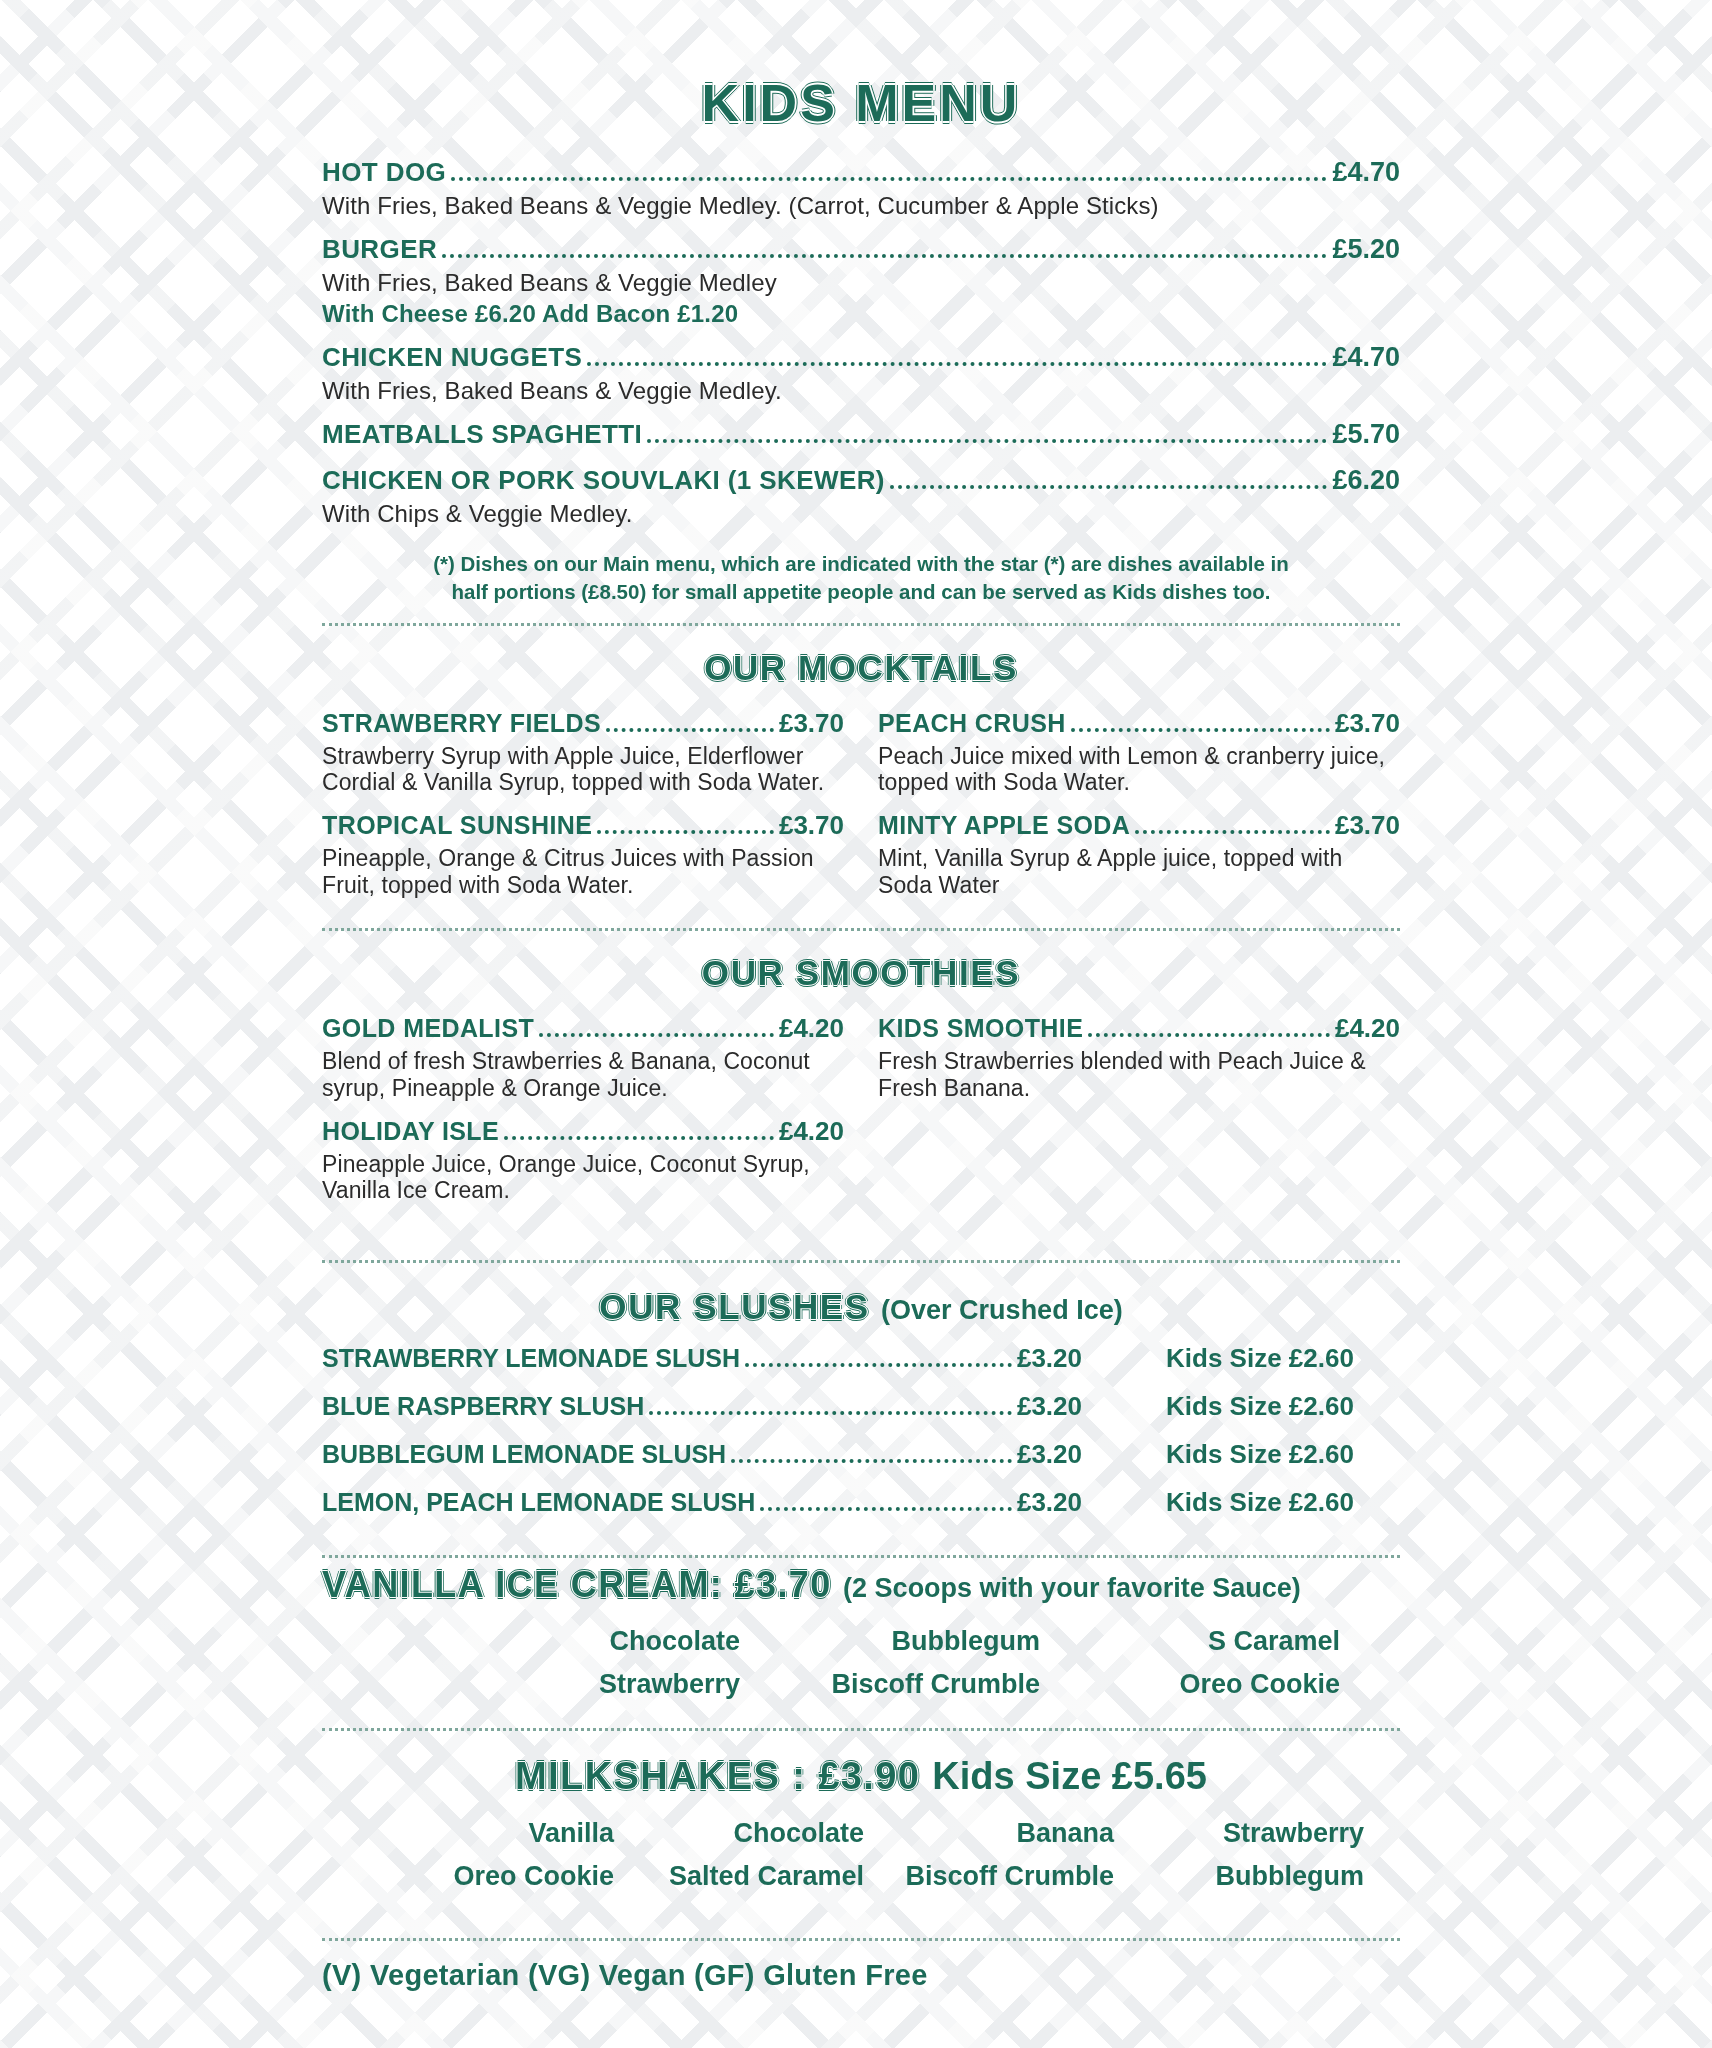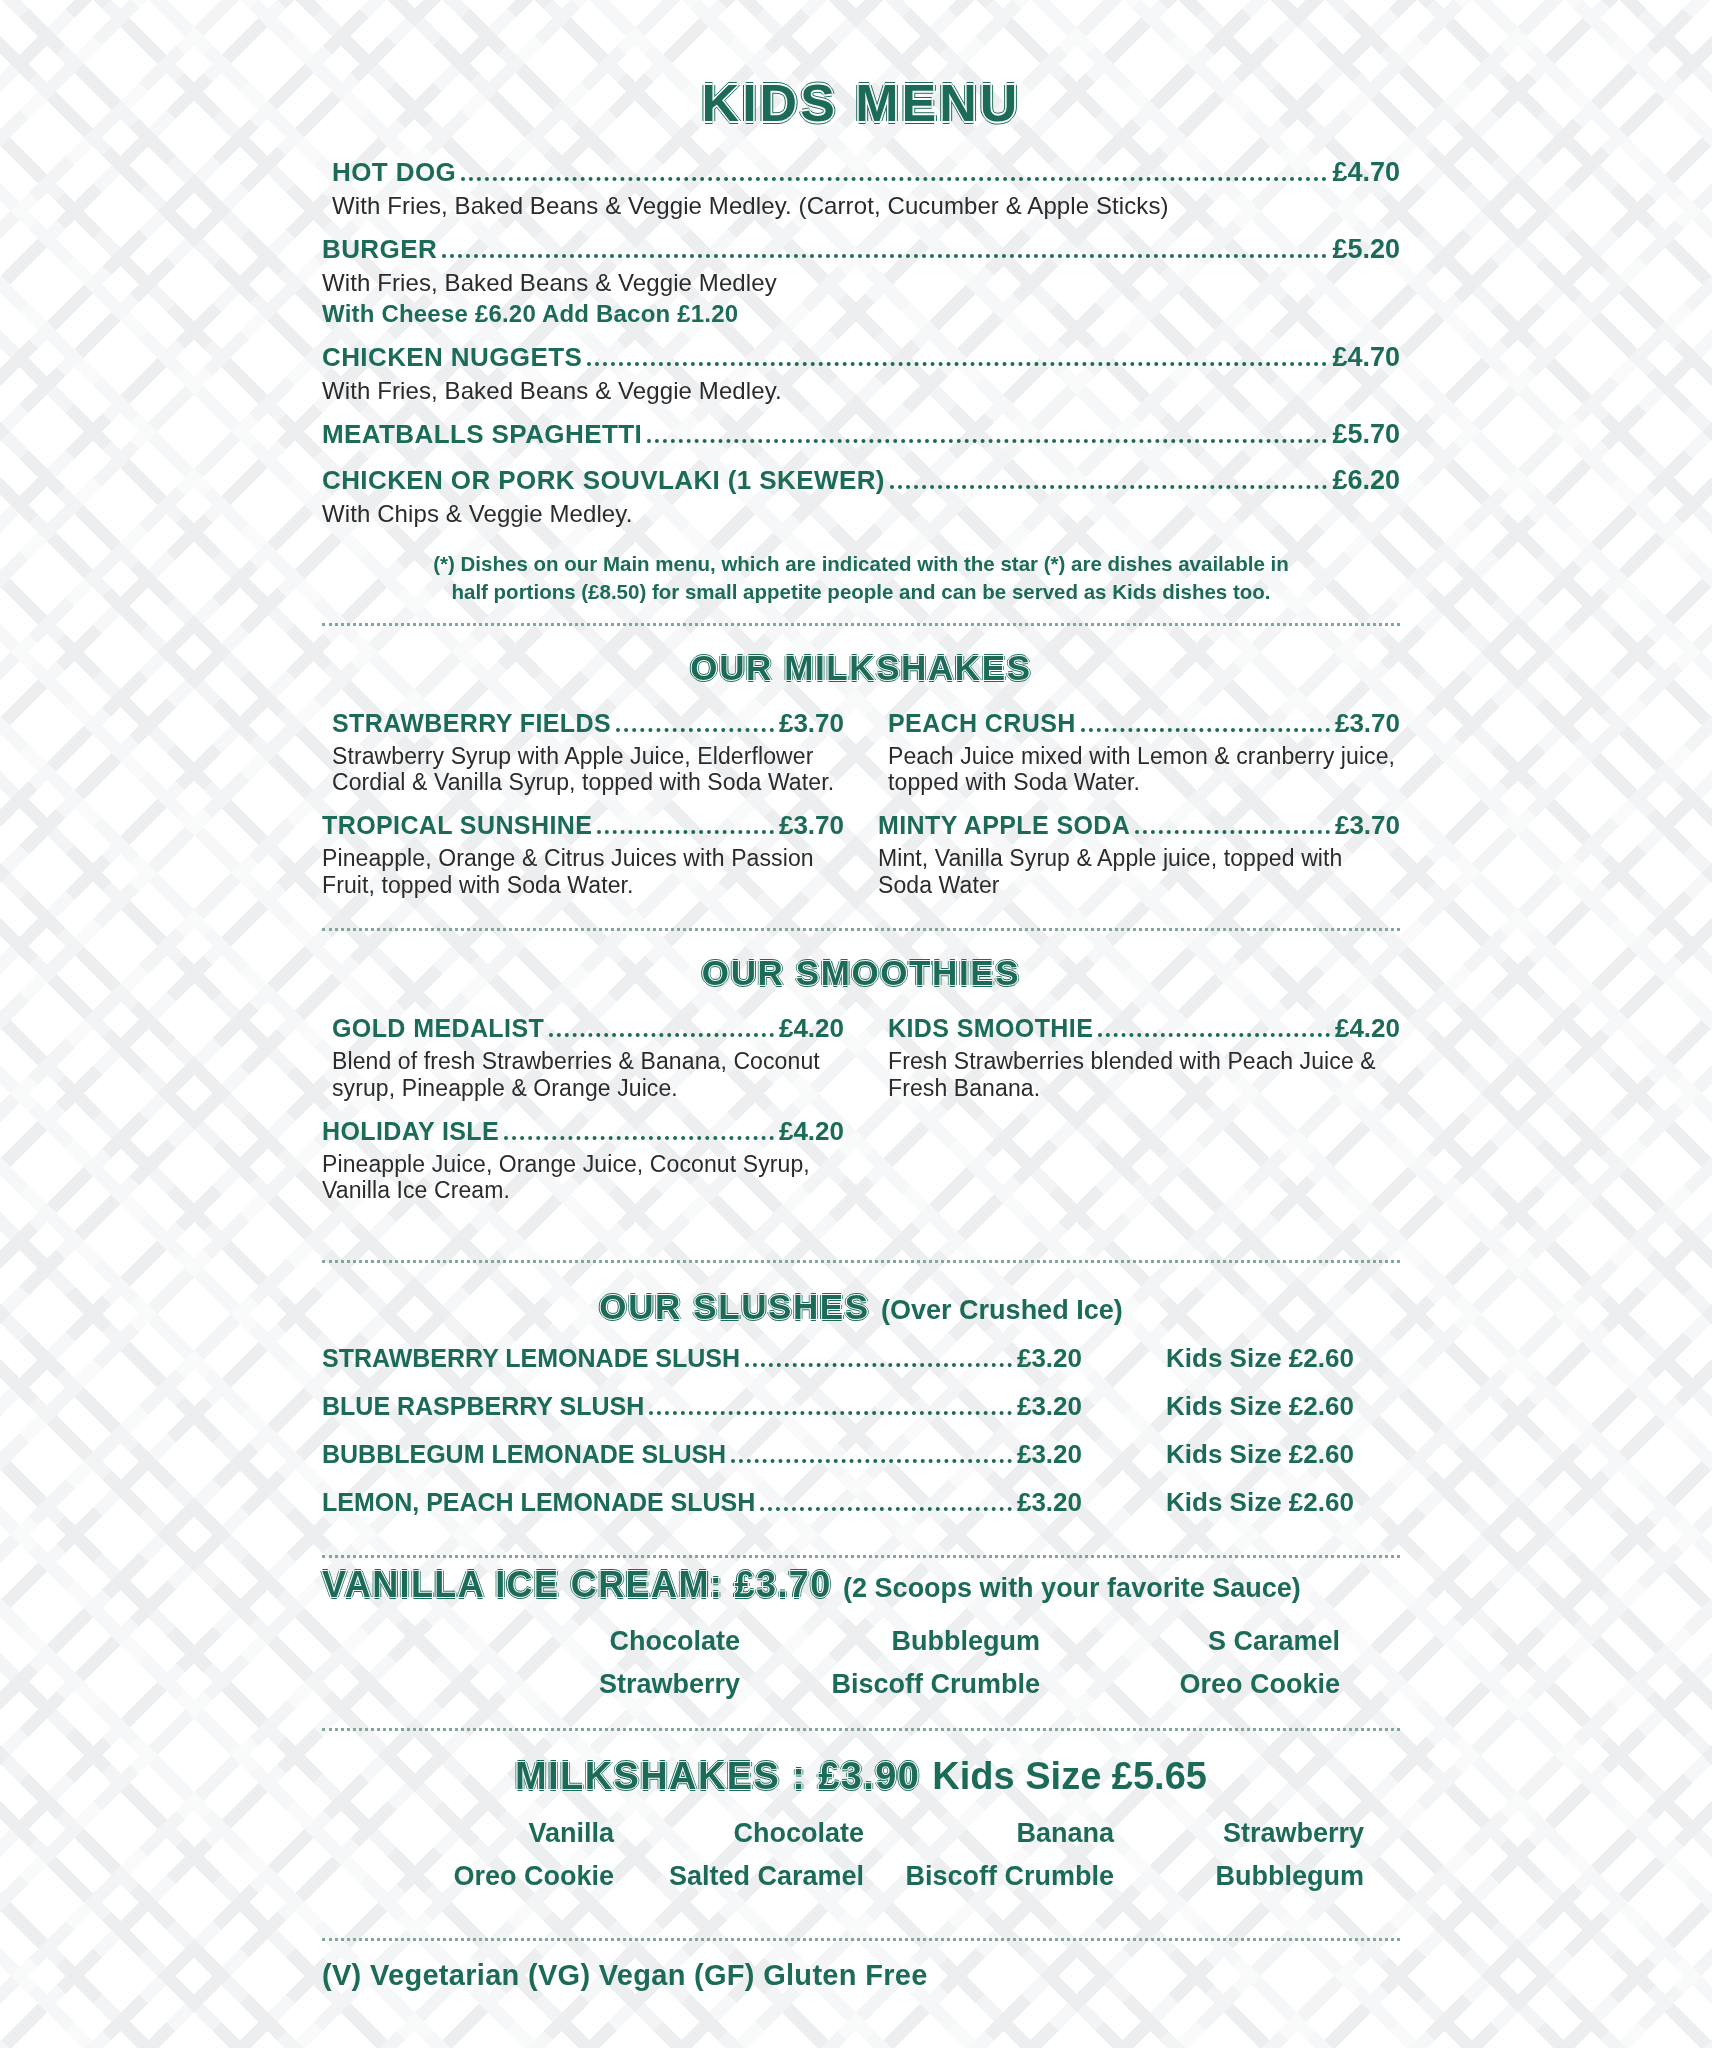--- a/index.html
+++ b/index.html
@@ -138,21 +138,21 @@
     margin-top: 3px;
     letter-spacing: .1px;
   }
   .desc.green {
     color: #1c6b58;
     font-weight: bold;
     letter-spacing: .2px;
   }
 
   .item { margin-top: 14px; }
-  .item:first-child { margin-top: 0; margin-left: 10px; }
+  .item:first-child { margin-top: 0; }
 
   
   .star-note {
     color: #1c6b58;
     font-size: 20.5px;
     font-weight: bold;
     text-align: center;
     line-height: 1.35;
     margin: 22px auto 0 auto;
     width: 1010px;
@@ -337,21 +337,21 @@
 
       <div class="star-note">
         <span class="l1">(*) Dishes on our Main menu, which are indicated with the star (*) are dishes available in</span>
         <span class="l2">half portions (£8.50) for small appetite people and can be served as Kids dishes too.</span>
       </div>
     </div>
 
     <div class="divider"></div>
 
     <div style="margin-top:22px;">
-      <div class="section-title">OUR MILKSHAKES</div>
+      <div class="section-title">OUR MOCKTAILS</div>
 
       <div class="two-col">
         <div class="col">
 
           <div class="item">
             <div class="row">
               <span class="name">STRAWBERRY FIELDS</span>
               <span class="leader"></span>
               <span class="price">£3.70</span>
             </div>

